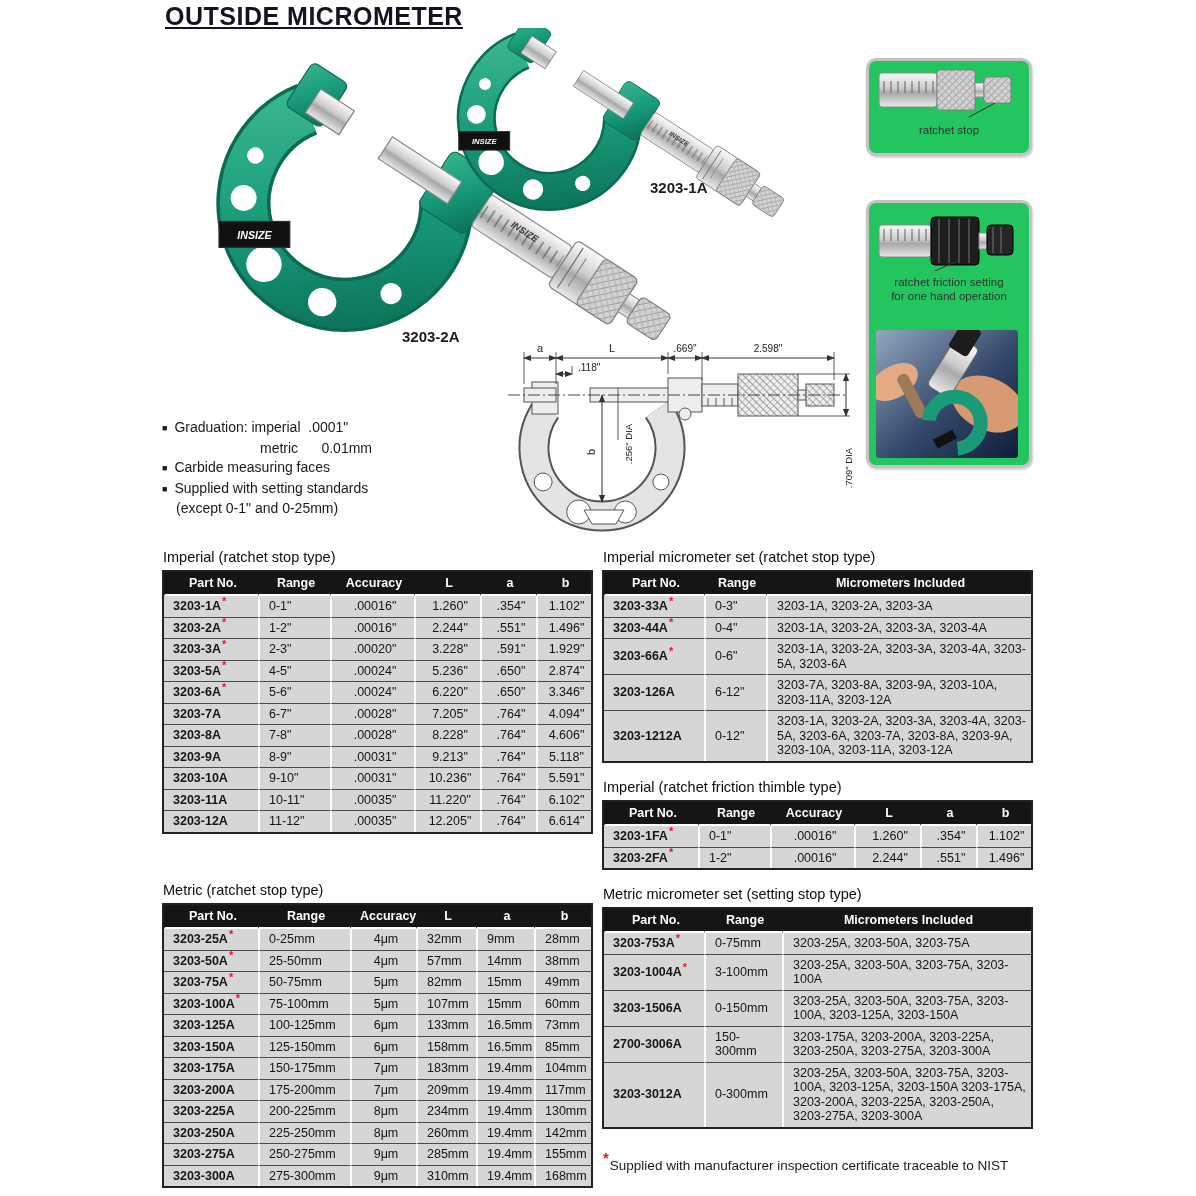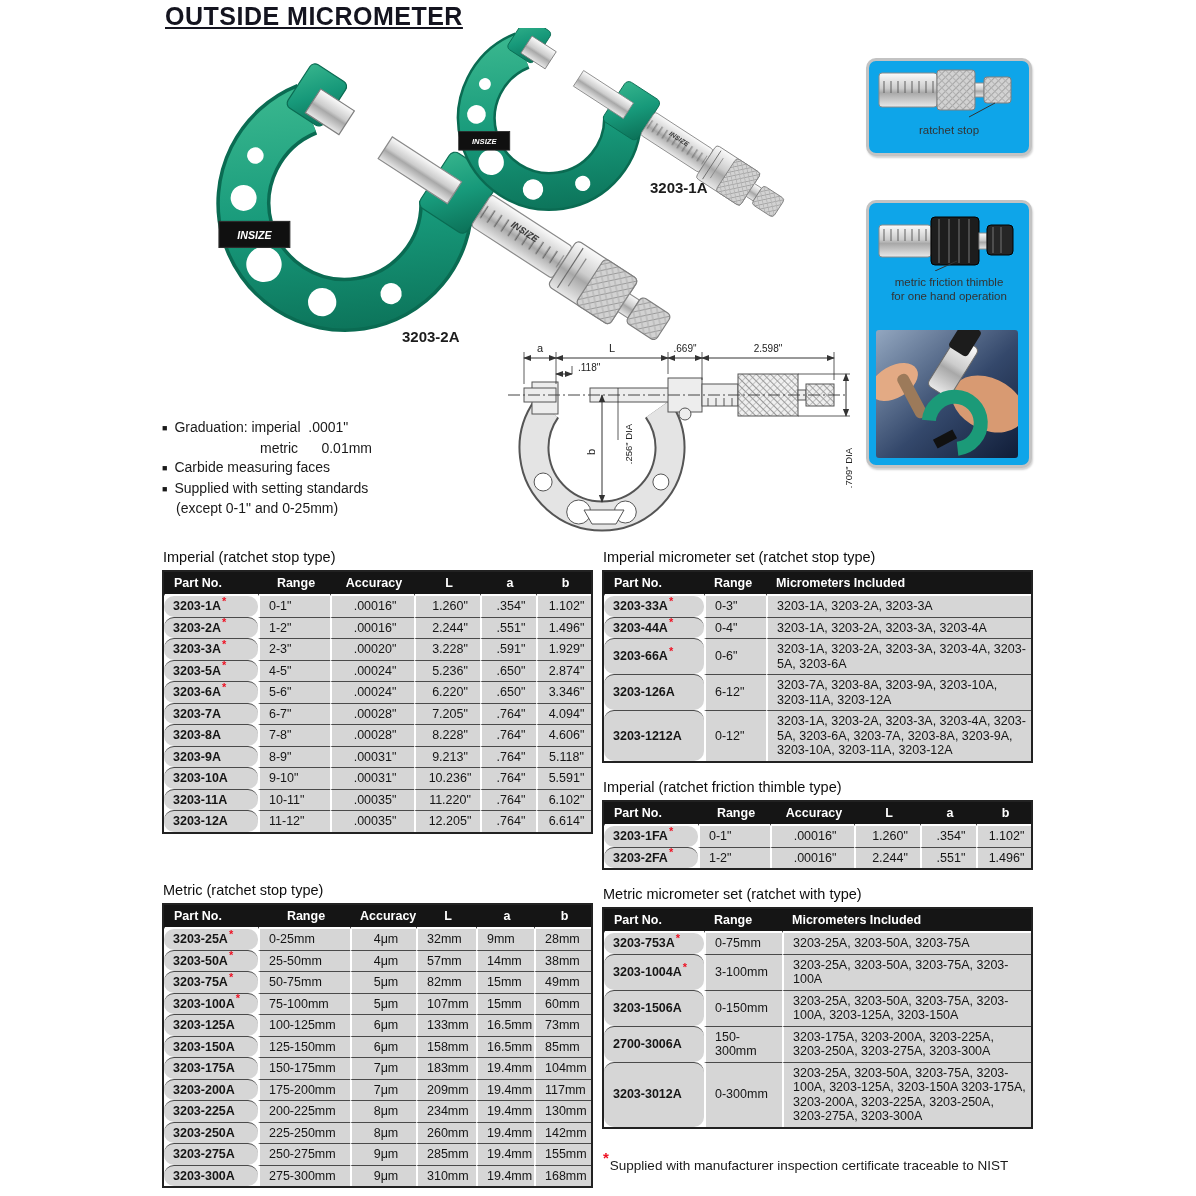--- a/index.html
+++ b/index.html
@@ -15,21 +15,21 @@
   }
 
   
   .photo-area{left:150px;top:28px;width:712px;height:326px;}
   .prod-label{font-size:15px;font-weight:bold;color:#1c1c1c;}
   .lbl-1a{left:650px;top:179px;}
   .lbl-2a{left:402px;top:328px;}
 
   
   .side-box{
-    border:3px solid #c3c3c3;border-radius:10px;background:#0ea5e9;
+    border:3px solid #c3c3c3;border-radius:10px;background:#22c55e;
     box-shadow:1px 2px 2px rgba(0,0,0,.18);
   }
   .box1{left:866px;top:58px;width:160px;height:92px;}
   .box2{left:866px;top:200px;width:160px;height:262px;}
   .box-caption{
     text-align:center;font-size:11.5px;color:#333;line-height:13.5px;margin-top:1px;
   }
   .box-photo{
     position:absolute;left:7px;bottom:7px;width:142px;height:128px;border-radius:3px;overflow:hidden;
   }
@@ -45,27 +45,27 @@
   
   .diagram{left:450px;top:340px;}
   .diagram text{font-family:"Liberation Sans",sans-serif;fill:#222;}
 
   
   .tbl-block{width:428px;}
   .sec-title{font-size:14.5px;font-weight:normal;color:#0d0d0d;margin:0 0 5px 1px;}
   table.tbl{border-collapse:separate;border-spacing:0;border:2px solid #222;width:427px;table-layout:fixed;}
   .tbl th{
     background:#151515;color:#fff;font-size:12.5px;font-weight:bold;
-    padding:4px 6px 4px 9px;text-align:left;border-bottom:2px solid #fff;border-left:1px solid #151515;
+    padding:4px 6px 4px 9px;text-align:center;border-bottom:2px solid #fff;border-left:1px solid #151515;
   }
   .tbl td{
     background:#d6d6d6;font-size:12.5px;padding:3px 5px 3px 9px;color:#151515;
     border-left:2px solid #fff;border-top:1.5px solid #4a4a4a;line-height:14.5px;
   }
-  .tbl td:first-child{border-left:none;border-radius:10px;}
+  .tbl td:first-child{border-left:none;}
   .tbl tbody tr:first-child td{border-top:none;}
   .tbl td.part{font-weight:bold;}
   .star{color:#ee1022;font-weight:bold;vertical-align:super;font-size:11px;margin-left:1px;line-height:0;}
   
   .t6 th:nth-child(n+2){text-align:center;}
   .t6i td:nth-child(n+3){text-align:center;}
   .t6m td:nth-child(3){text-align:center;}
   .pos-imperial{left:162px;top:549px;}
   .pos-metric{left:162px;top:882px;}
   .pos-imperial-set{left:602px;top:549px;}
@@ -170,21 +170,21 @@
     <line x1="80" y1="10" x2="80" y2="54" stroke="#4a4a4a" stroke-width="2"></line>
     <line x1="90" y1="10" x2="90" y2="54" stroke="#4a4a4a" stroke-width="2"></line>
     <line x1="100" y1="10" x2="100" y2="54" stroke="#4a4a4a" stroke-width="2"></line>
     <rect x="110" y="24" width="8" height="16" fill="url(#silv)" stroke="#8a8a8a"></rect>
     <rect x="118" y="16" width="26" height="30" rx="4" fill="#262626" stroke="#000"></rect>
     <line x1="124" y1="18" x2="124" y2="44" stroke="#4d4d4d" stroke-width="2"></line>
     <line x1="132" y1="18" x2="132" y2="44" stroke="#4d4d4d" stroke-width="2"></line>
     <line x1="88" y1="52" x2="66" y2="62" stroke="#333" stroke-width="1"></line>
   </svg>
   <div class="box-caption">
-    <div>metric friction thimble</div>
+    <div>ratchet friction setting</div>
     <div>for one hand operation</div>
   </div>
   <div class="box-photo">
     <svg width="142" height="128" viewBox="0 0 142 128">
       <defs>
         <linearGradient id="photoBg" x1="0" y1="0" x2="1" y2="1">
           <stop offset="0" stop-color="#93a7c0"></stop>
             <stop offset=".55" stop-color="#34486b"></stop>
             <stop offset="1" stop-color="#101d38"></stop>
         </linearGradient>
@@ -593,21 +593,21 @@
           <td>9μm</td>
           <td>310mm</td>
           <td>19.4mm</td>
           <td>168mm</td>
         </tr>
       </tbody>
     </table>
 </div>
 
 <div class="abs tbl-block pos-metric-set">
-  <div class="sec-title">Metric micrometer set (ratchet with type)</div>
+  <div class="sec-title">Metric micrometer set (setting stop type)</div>
   <table class="tbl t3">
     <colgroup>
         <col style="width:100px">
         <col style="width:78px">
         <col style="width:249px">
       </colgroup>
   <thead>
         <tr>
           <th>Part No.</th>
           <th>Range</th>

